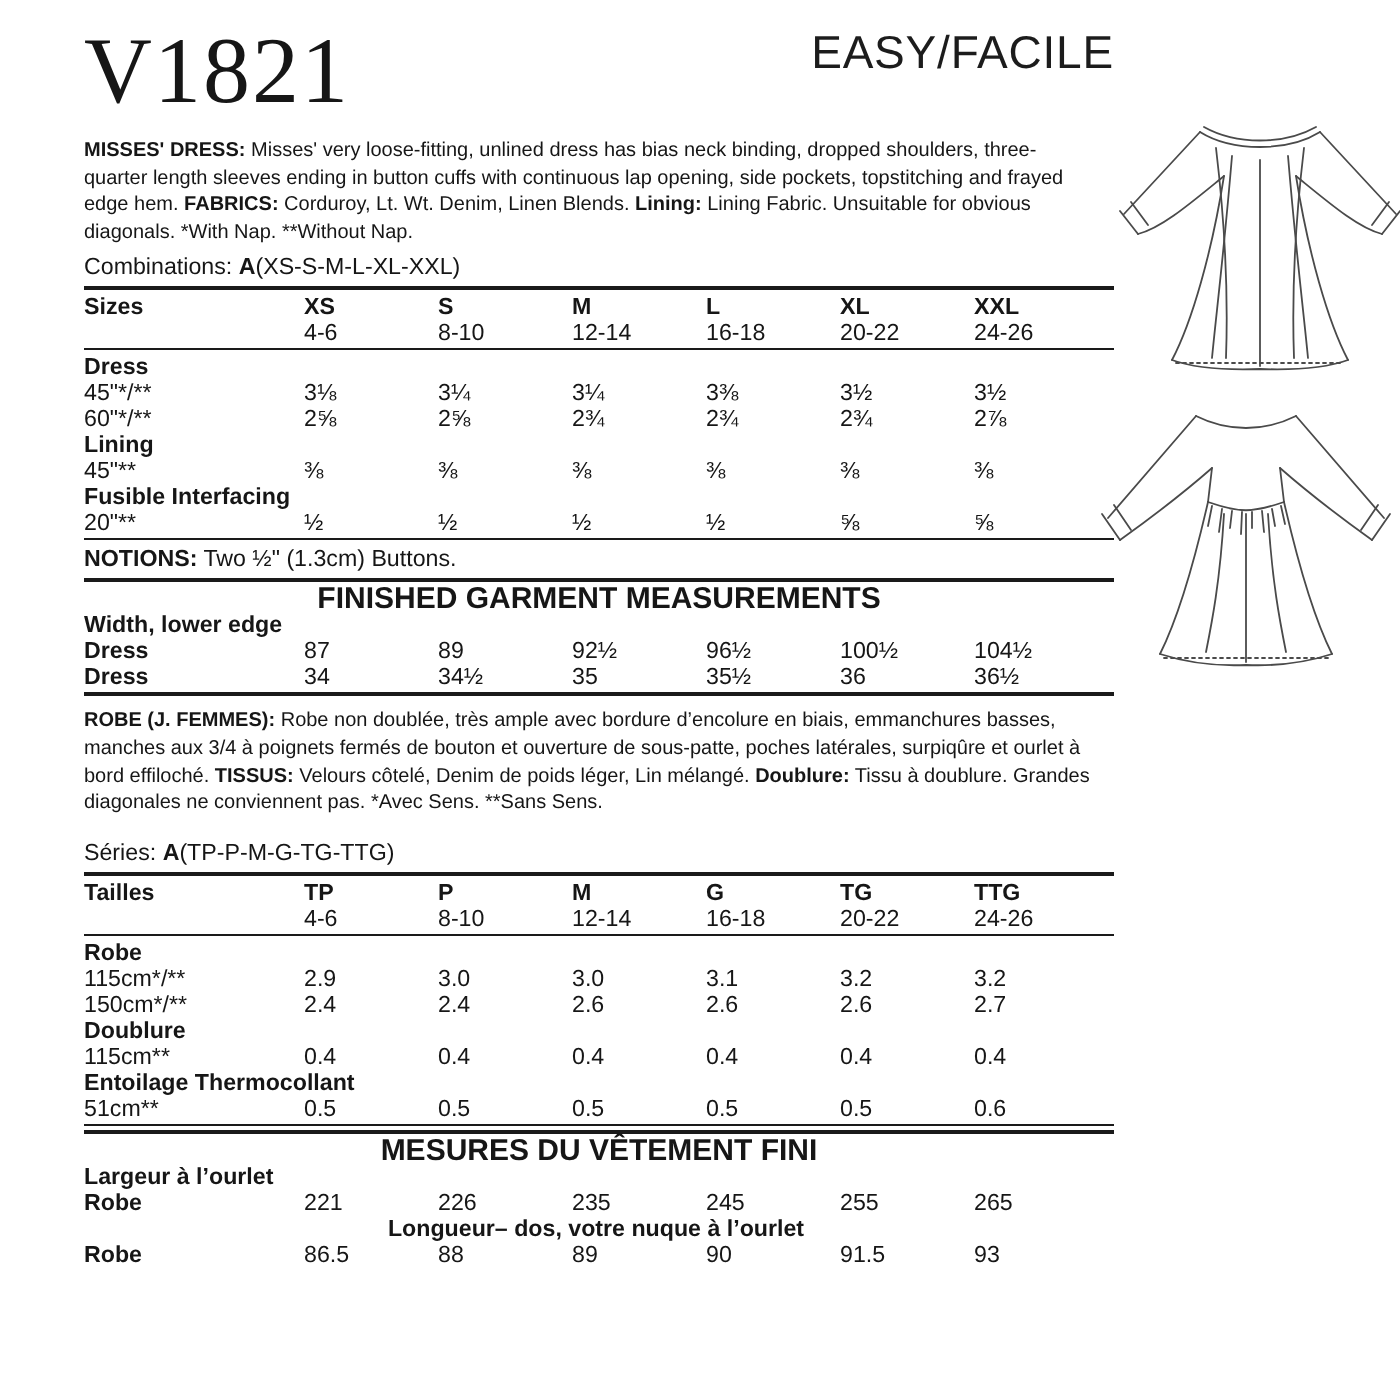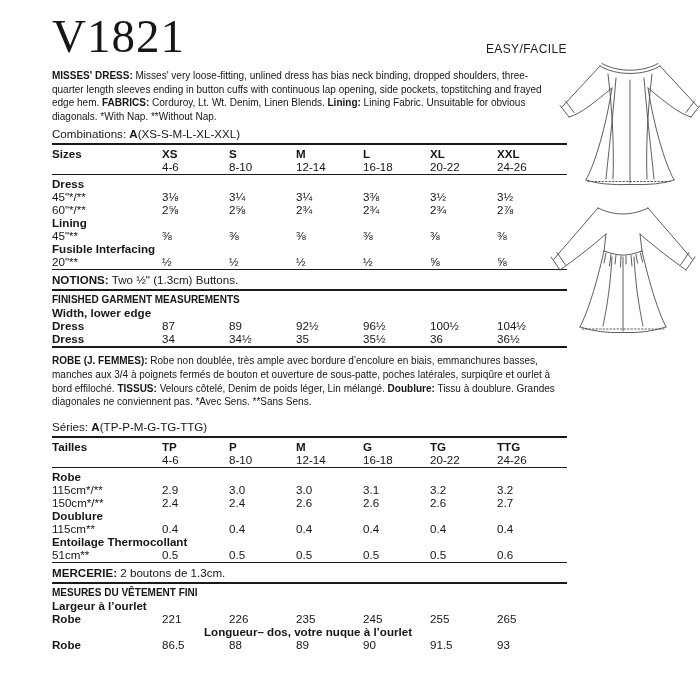--- a/index.html
+++ b/index.html
@@ -1,33 +1,33 @@
 <!DOCTYPE html>
 <html><head>
 <meta charset="utf-8">
 <style>
   html,body{margin:0;padding:0;}
   body{
     width:700px;height:700px;background:#ffffff;color:#161616;
     font-family:"Liberation Sans", sans-serif;position:relative;overflow:hidden;
     -webkit-font-smoothing:antialiased;
   }
-  .content{position:absolute;left:52px;top:10px;width:515px;}
+  .content{position:absolute;left:42px;top:10px;width:515px;}
   .brand-row{display:flex;justify-content:space-between;align-items:flex-end;height:50px;}
   .pattern-number{font-family:"Liberation Serif", serif;font-size:47px;line-height:1;font-weight:400;letter-spacing:1px;}
-  .difficulty{font-size:12px;font-weight:400;letter-spacing:.4px;margin-bottom:4px;color:#1c1c1c;}
+  .difficulty{font-size:23px;font-weight:400;letter-spacing:.4px;margin-bottom:20px;color:#1c1c1c;}
   .desc{font-size:10px;line-height:13.6px;margin:9px 0 4px 0;width:506px;}
   .desc-fr{margin:6px 0 11px 0;}
   b,.bold{font-weight:bold;}
   .line{font-size:11.6px;line-height:13px;}
   .combos{margin:2px 0 3px 0;}
   .rule{height:1px;background:#1a1a1a;margin:1px 0 2px 0;}
   .rule.thick{height:2px;}
   .trow{display:grid;grid-template-columns:110px repeat(6,67px);font-size:11.6px;line-height:13px;}
-  .sect-title{font-size:10px;line-height:13px;font-weight:bold;}
+  .sect-title{font-size:15px;line-height:13px;font-weight:bold;text-align:center;}
   .notion-line{font-size:11.6px;line-height:14px;padding:1px 0;}
   .illus{position:absolute;}
   #front-illus{left:556px;top:46px;}
   #back-illus{left:540px;top:196px;}
 </style>
 </head>
 <body>
 
 <div class="content">
 
@@ -204,21 +204,20 @@
         <div>0.5</div>
         <div>0.5</div>
         <div>0.5</div>
         <div>0.5</div>
         <div>0.5</div>
         <div>0.6</div>
       </div>
     </div>
   <div class="rule"></div>
 
-  <div class="notion-line"><b>MERCERIE:</b><span> 2 boutons de 1.3cm.</span></div>
 
   <div class="rule thick"></div>
   <div class="sect-title">MESURES DU VÊTEMENT FINI</div>
   <div>
       <div class="trow">
         <div class="bold" style="grid-column: 1 / -1;">Largeur à l’ourlet</div>
       </div>
       <div class="trow">
         <div class="bold">Robe</div>
         <div>221</div>

